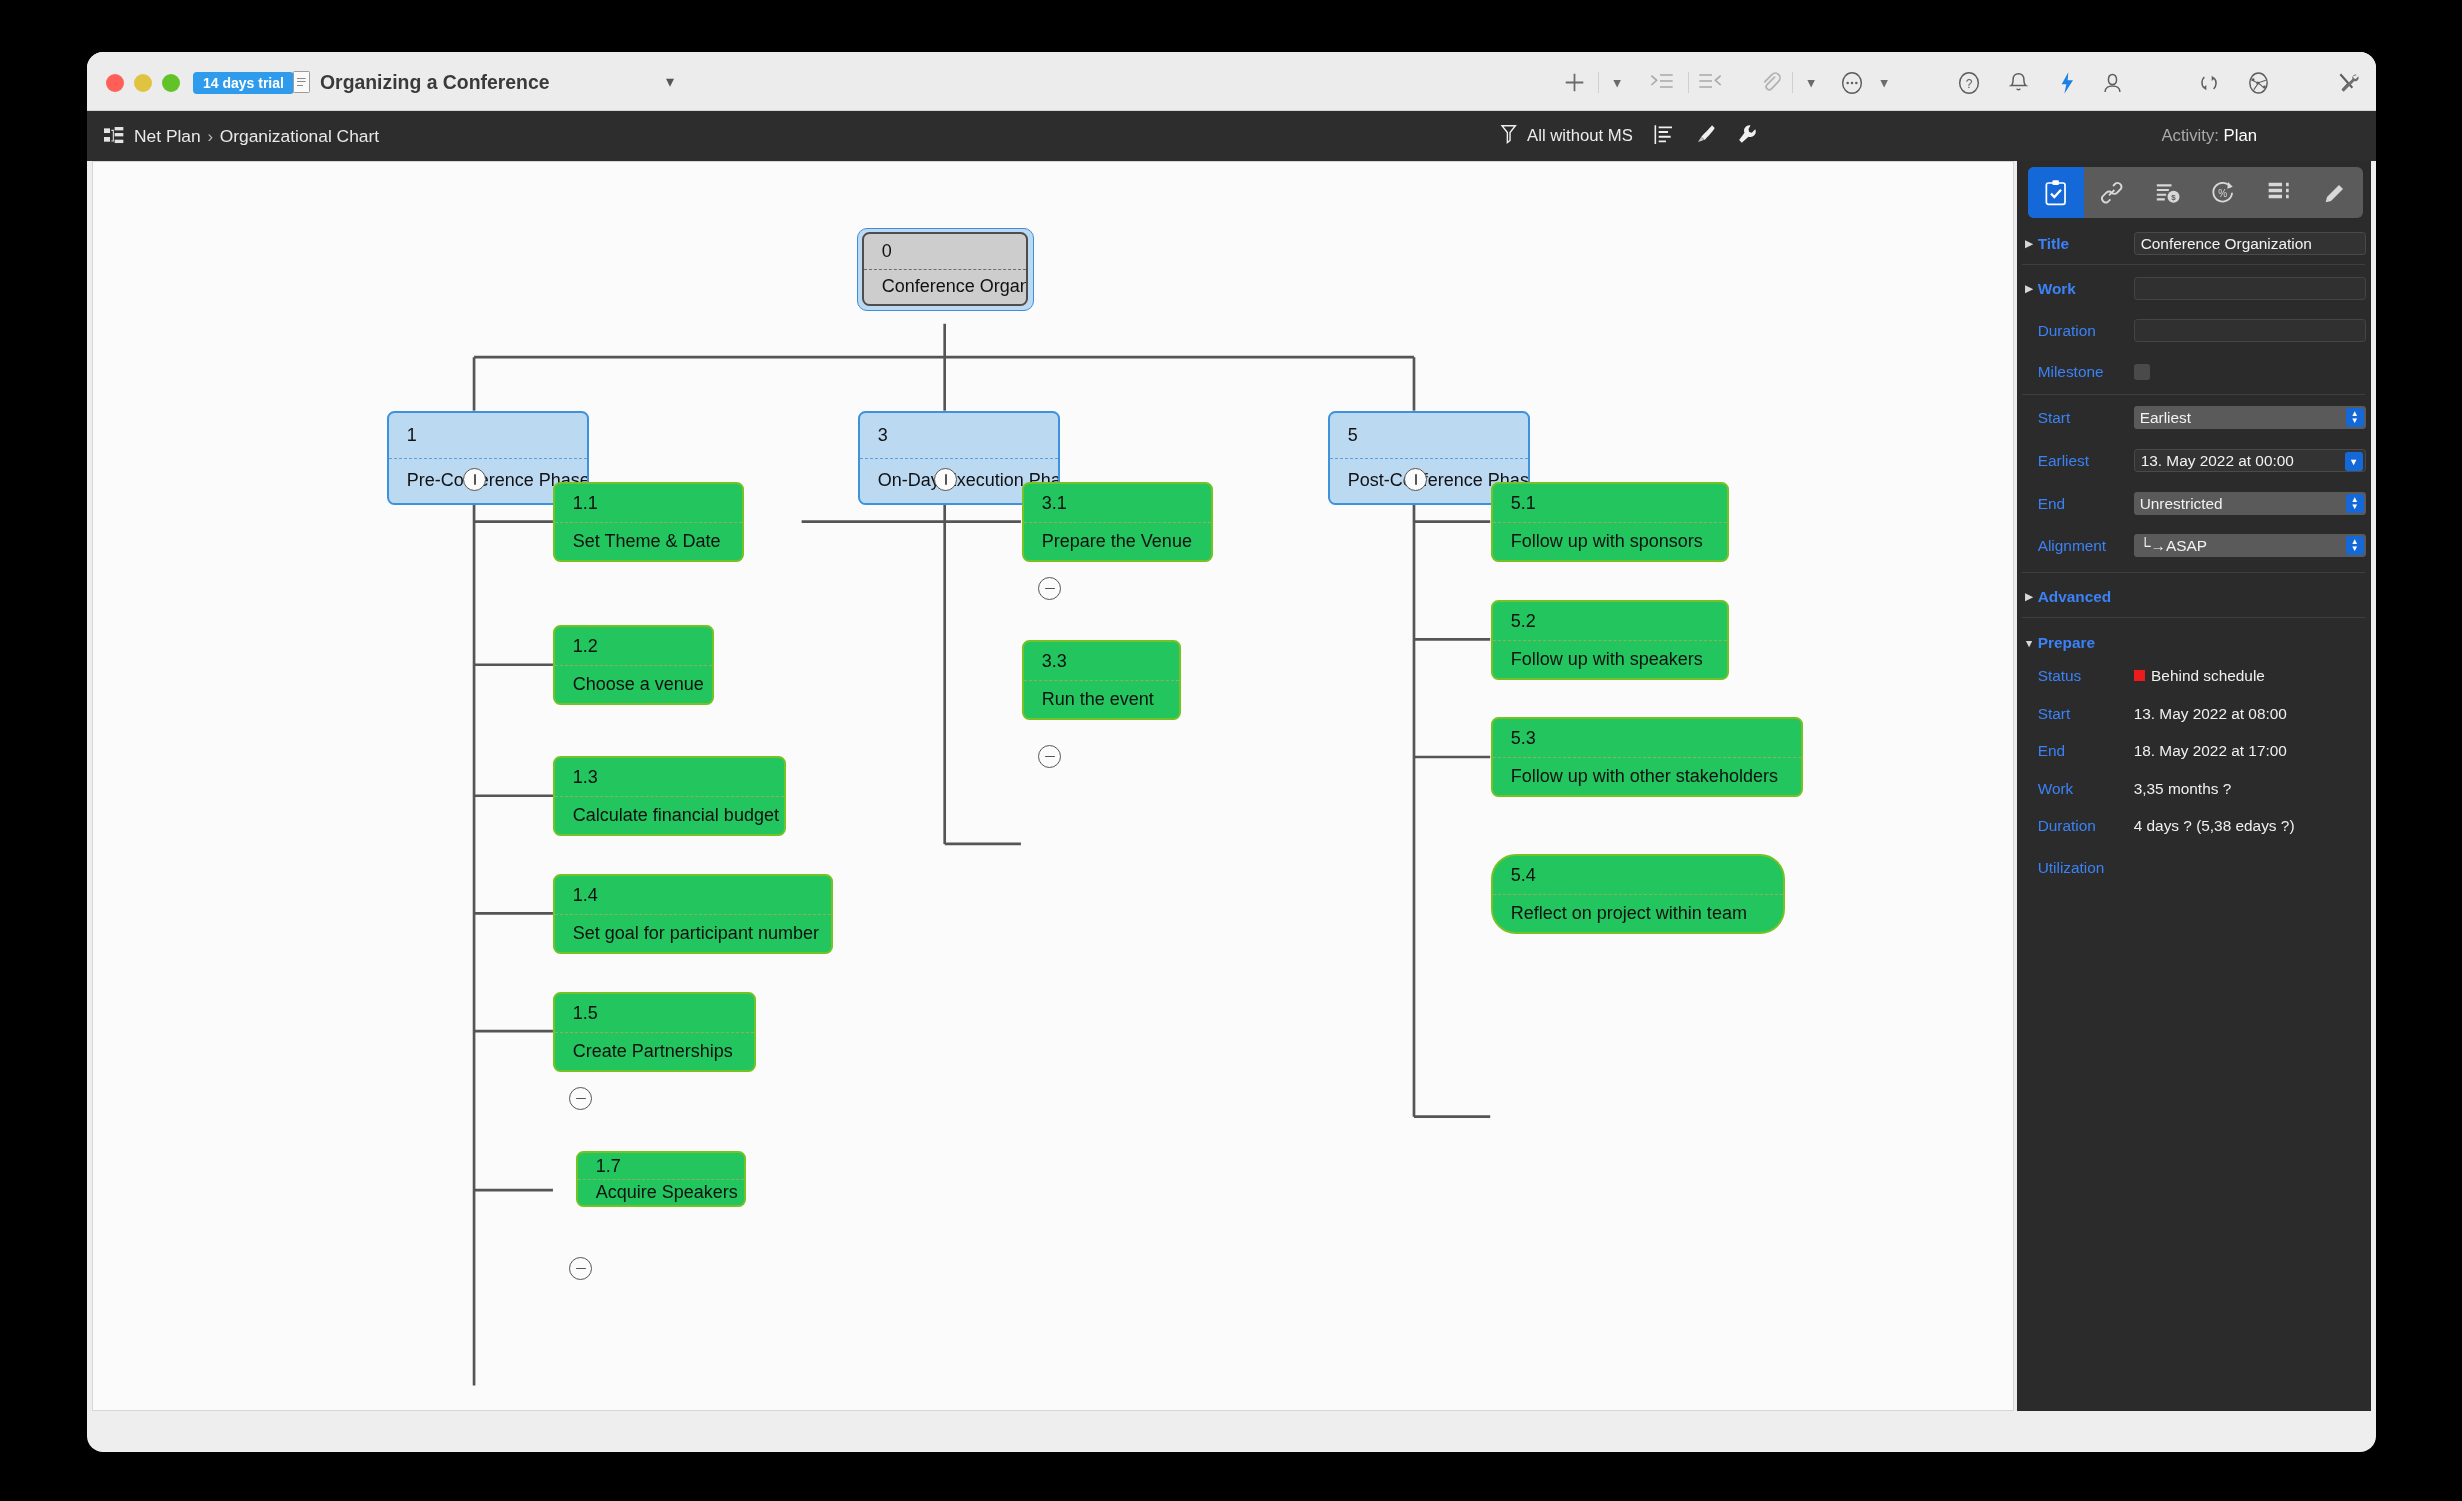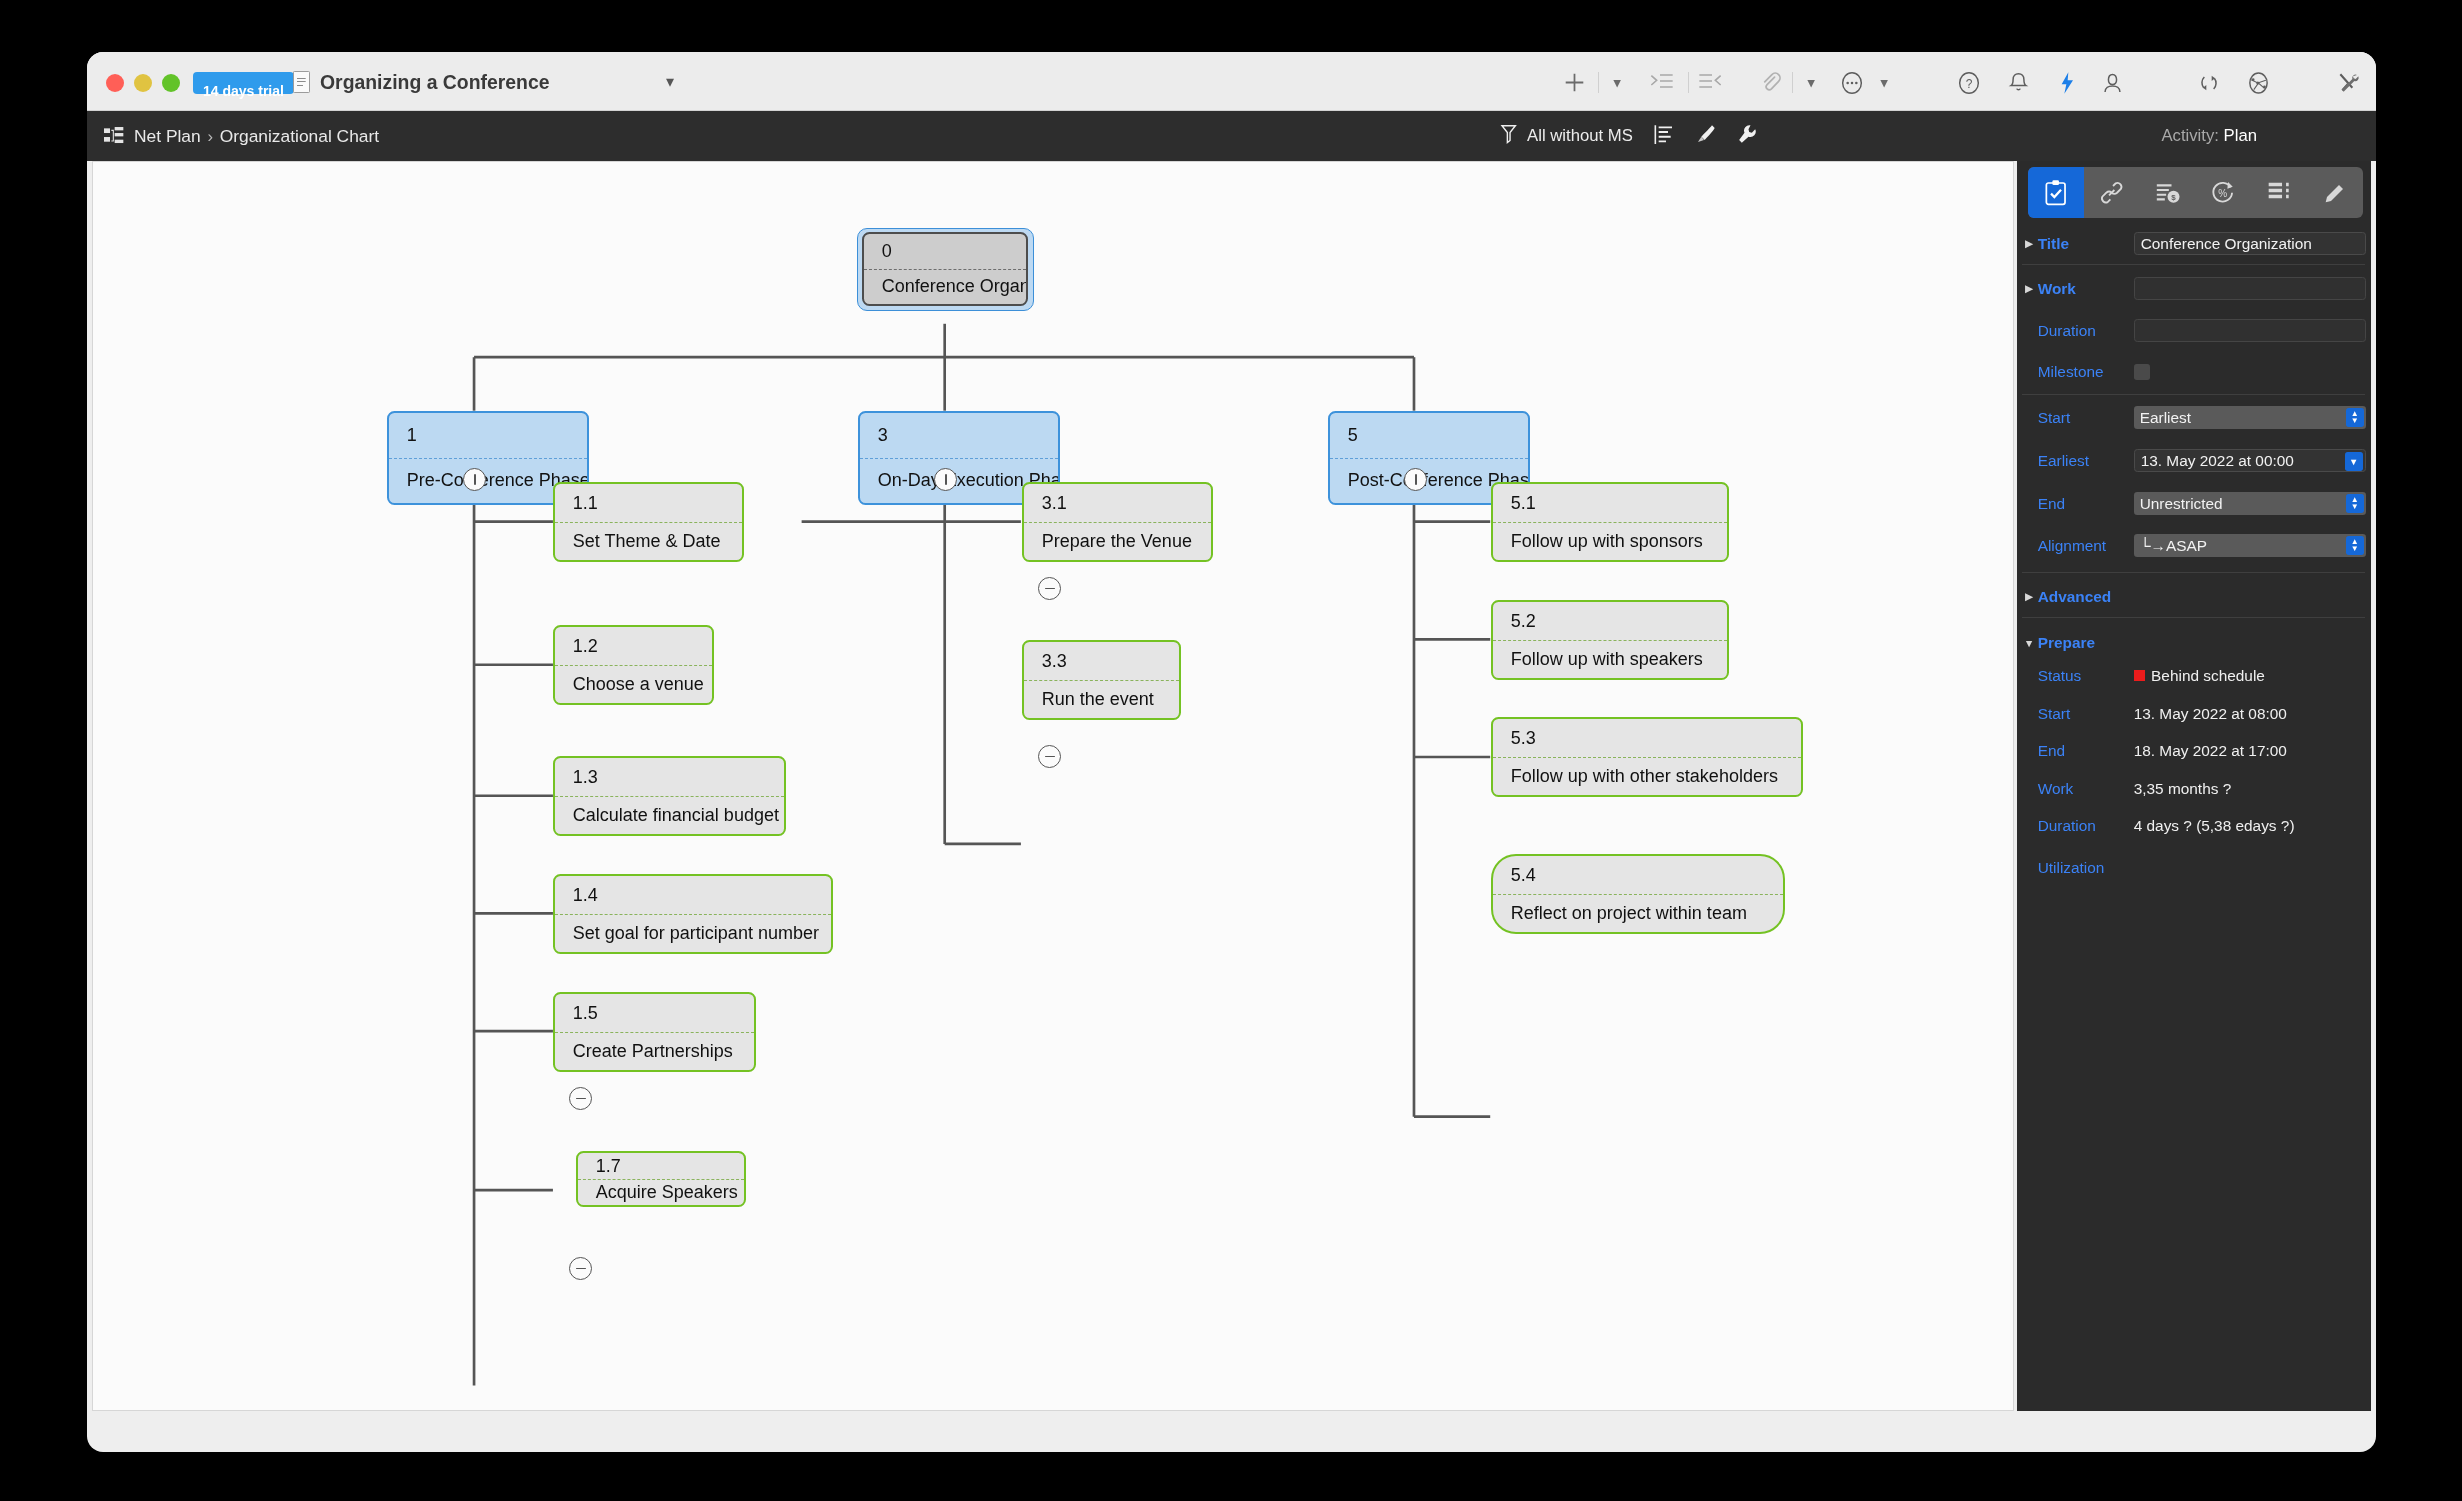--- a/index.html
+++ b/index.html
@@ -32,21 +32,21 @@
     background: #ececec;
     border-bottom: 0.7px solid #d2d2d2;
   }
   .traffic { position: absolute; top: 22px; width: 18px; height: 18px; border-radius: 50%; }
   .tl-red    { left: 19px;  background: #ff5f57; }
   .tl-yellow { left: 47px;  background: #e0c341; }
   .tl-green  { left: 75px; background: #62c329; }
 
   #trial-badge {
     position: absolute; left: 106px; top: 20px;
-    height: 22px; padding: 8px 10px;
+    height: 22px; padding: 0 10px;
     background: #2f9bec; color: #fff;
     border-radius: 4px;
     font-size: 14px; line-height: 22px; font-weight: 600;
     white-space: nowrap;
   }
   #doc-icon {
     position: absolute; left: 206px; top: 19px;
     width: 16.7px; height: 22px;
     background: #fafafa;
     border: 1px solid #9b9b9b;
@@ -159,21 +159,21 @@
     border-radius: 10px;
   }
 
   .node.phase {
     background: #bcd9f2;
     border: 2.7px solid #3d92db;
   }
   .node.phase .divider { border-top-color: #5f9fd8; }
 
   .node.task {
-    background: #e5e5e5;
+    background: #22c55e;
     border: 2.7px solid #74c223;
   }
   .node.task .divider { border-top-color: #8ab35c; }
 
   .circ {
     position: absolute;
     width: 23px; height: 23px;
     border-radius: 50%;
     border: 1.7px solid #555;
     background: #fbfbfb;

